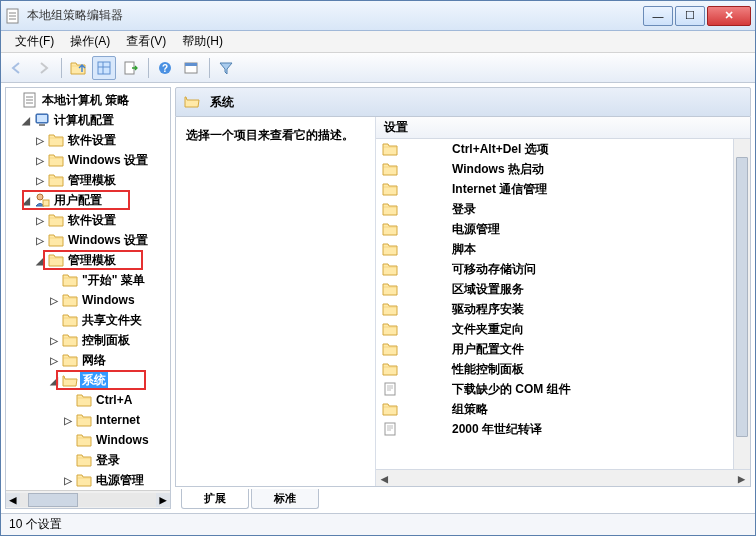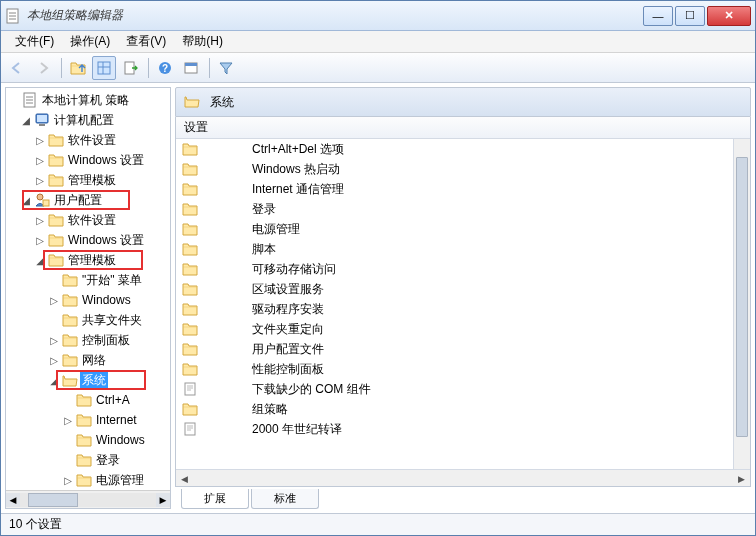--- a/index.html
+++ b/index.html
@@ -1,30 +1,30 @@
 <!DOCTYPE html>
 <html><head>
 <meta charset="utf-8">
 <style>
 * { box-sizing: border-box; margin: 0; padding: 0; }
 body { font-family: "Microsoft YaHei", "Segoe UI", Tahoma, sans-serif; font-size: 12px; background: #fff; overflow: hidden; }
 .window { width: 756px; height: 536px; border: 1px solid #5a7fad; display: flex; flex-direction: column; background: #fff; }
 .titlebar { height: 30px; background: linear-gradient(#f0f6fd,#d8e6f7); display: flex; align-items: center; padding: 0 4px; border-bottom: 1px solid #a0b8d8; }
 .title-icon { width: 16px; height: 16px; margin-right: 6px; display: flex; align-items: center; justify-content: center; }
-.title-text { flex: 1; color: #333; font-style: italic; }
+.title-text { flex: 1; color: #333; }
 .win-controls { display: flex; }
 .win-btn { width: 30px; height: 20px; margin-left: 2px; border: 1px solid #6a8bb8; border-radius: 2px; display: flex; align-items: center; justify-content: center; background: linear-gradient(#eaf3ff,#cde1fa); font-size: 11px; cursor: pointer; }
 .win-btn.close { background: linear-gradient(#f08080,#d43a3a); color: #fff; border-color: #a02020; width: 44px; font-weight: bold; }
 .menubar { height: 22px; background: #f4f4f4; border-bottom: 1px solid #d4d4d4; display: flex; align-items: center; padding: 3px 6px; }
 .menu-item { padding: 2px 8px; cursor: pointer; }
 .toolbar { height: 30px; border-bottom: 1px solid #c0c9d6; display: flex; align-items: center; padding: 0 4px; background: linear-gradient(#fdfdfe,#e6edf7); }
 .tool-btn { width: 24px; height: 24px; display: flex; align-items: center; justify-content: center; margin-right: 2px; border-radius: 2px; cursor: pointer; }
 .tool-btn.disabled { opacity: .4; cursor: default; }
 .tool-sep { width: 1px; height: 20px; background: #b0bccd; margin: 0 4px; }
-.main { flex: 1; display: flex; min-height: 0; }
+.main { flex: 1; display: flex; min-height: 0; font-weight: bold; }
 .tree-panel { width: 166px; border: 1px solid #c0c9d6; margin: 4px 2px 4px 4px; display: flex; flex-direction: column; background: #fff; overflow: hidden; }
 .tree-scroll { flex: 1; overflow: hidden; position: relative; }
 .tree-content { padding: 2px 0; }
 .tnode { display: flex; align-items: center; height: 20px; white-space: nowrap; cursor: pointer; }
 .tnode.selected .label { background: #3399ff; color: #fff; }
 .twist { width: 12px; display: inline-flex; justify-content: center; color: #555; font-size: 10px; }
 .ticon { width: 16px; height: 16px; margin: 0 2px; display: inline-flex; align-items: center; justify-content: center; }
 .hilite { position: absolute; border: 2px solid #e53030; pointer-events: none; }
 .hscroll { height: 18px; background: #f0f0f0; border-top: 1px solid #d0d0d0; display: flex; align-items: center; }
 .hscroll .track { flex: 1; height: 14px; background: #e8e8e8; position: relative; margin: 0 14px; }
@@ -362,20 +362,23 @@
     <div class="right-panel">
       <div class="header-bar">
         <span class="hicon">
             <svg width="18" height="18">
               <use href="#folder-open"></use>
             </svg>
           </span>
         <span>系统</span>
       </div>
       <div class="content-area">
+        <div class="desc-pane">
+          <div>选择一个项目来查看它的描述。</div>
+        </div>
         <div class="list-pane">
           <div class="list-header">
               <span>设置</span>
             </div>
           <div class="list-body">
             <div>
               <div class="list-row">
                   <span class="licon">
                     <svg width="16" height="16">
                       <use href="#folder"></use>

